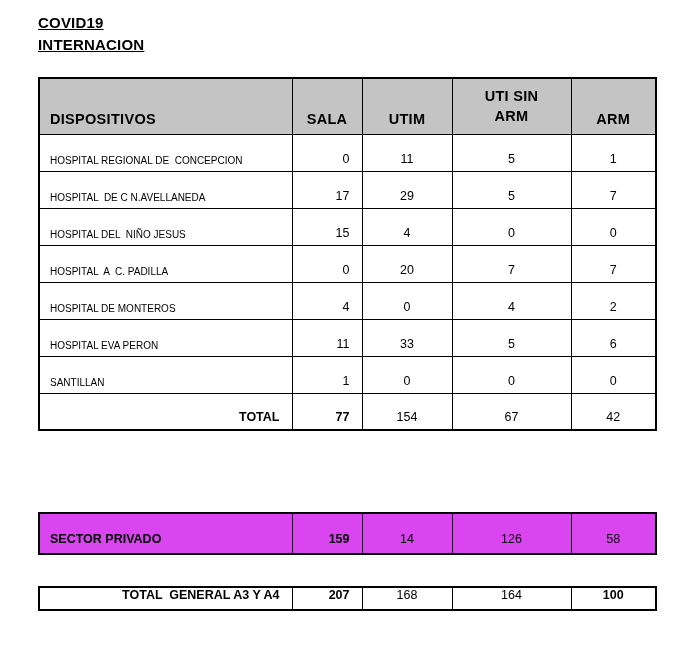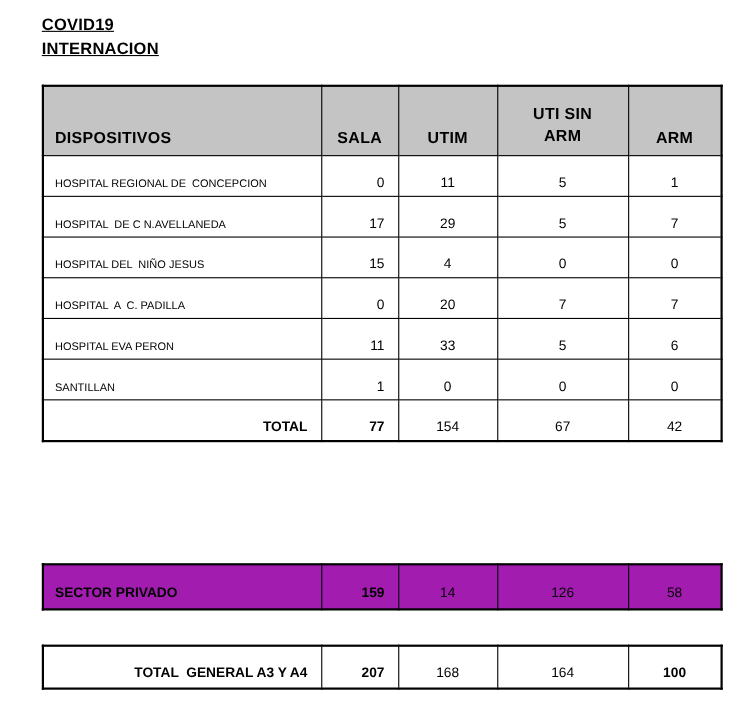--- a/index.html
+++ b/index.html
@@ -36,21 +36,21 @@
   .sheet-table {
     position: absolute;
     border-collapse: collapse;
     table-layout: fixed;
     border: 2px solid #000000;
     background: #ffffff;
   }
   .sheet-table td,
   .sheet-table th {
     border: 1px solid #000000;
-    padding: 16px 8px;
+    padding: 0 8px;
     font-size: 12.5px;
     font-weight: normal;
     vertical-align: bottom;
     background: #ffffff;
     box-sizing: border-box;
   }
 
   
   #main-table {
     left: 38px;
@@ -107,21 +107,21 @@
   }
   tr.total-row td.num-right { font-weight: bold; }
 
   
   #sector-table {
     left: 38px;
     top: 512px;
     width: 617px;
   }
   #sector-table td {
-    background: #a21caf;
+    background: #d946ef;
     height: 41px;
     vertical-align: bottom;
     padding-bottom: 7px;
   }
   #sector-table td.name-cell {
     font-weight: bold;
     font-size: 12.5px;
     text-align: left;
     padding-left: 10px;
   }
@@ -200,20 +200,27 @@
       <td class="num-cell">0</td>
     </tr>
     <tr>
       <td class="name-cell">HOSPITAL  A  C. PADILLA</td>
       <td class="num-right">0</td>
       <td class="num-cell">20</td>
       <td class="num-cell">7</td>
       <td class="num-cell">7</td>
     </tr>
     <tr>
+      <td class="name-cell">HOSPITAL DE MONTEROS</td>
+      <td class="num-right">4</td>
+      <td class="num-cell">0</td>
+      <td class="num-cell">4</td>
+      <td class="num-cell">2</td>
+    </tr>
+    <tr>
       <td class="name-cell">HOSPITAL EVA PERON</td>
       <td class="num-right">11</td>
       <td class="num-cell">33</td>
       <td class="num-cell">5</td>
       <td class="num-cell">6</td>
     </tr>
     <tr>
       <td class="name-cell">SANTILLAN</td>
       <td class="num-right">1</td>
       <td class="num-cell">0</td>

